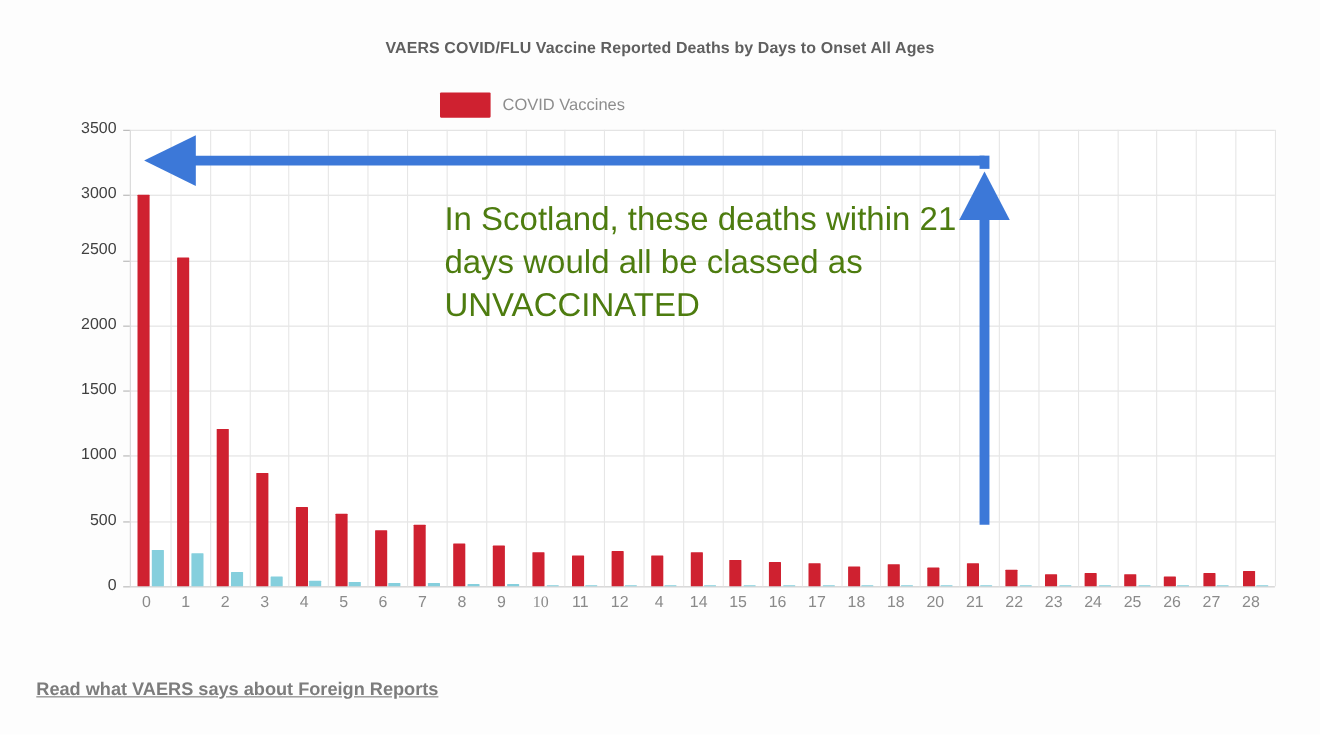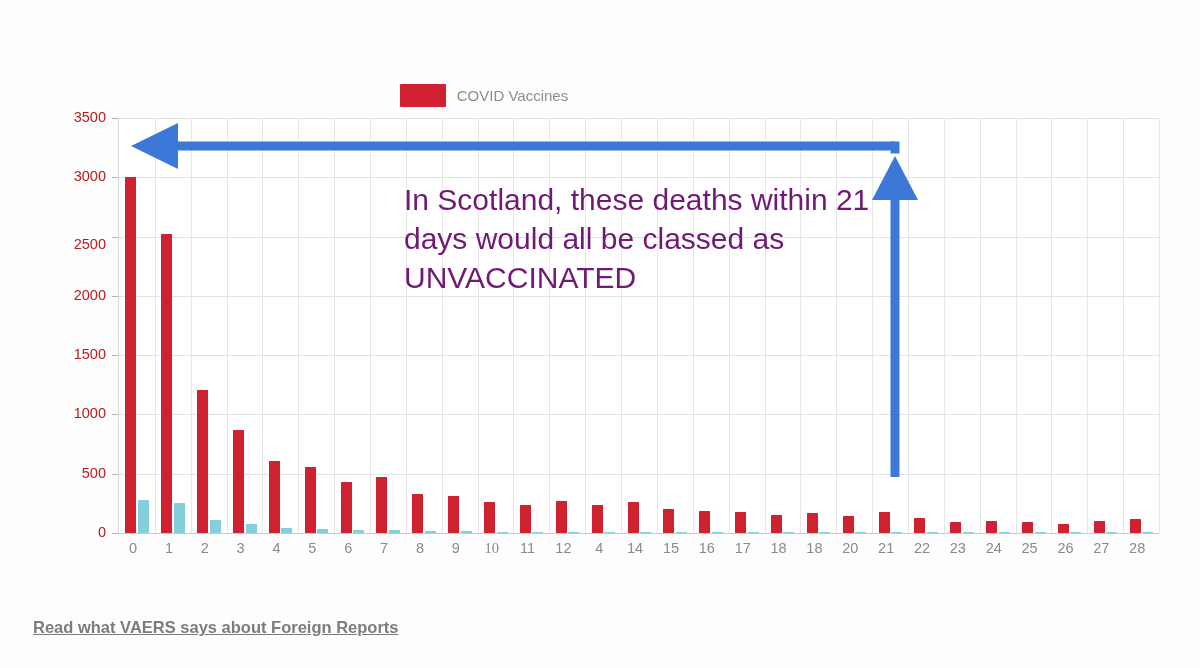--- a/index.html
+++ b/index.html
@@ -88,21 +88,21 @@
     height: 415px;
     width: 0;
     border-left: 1px solid #e6e6e6;
   }
 
   
   .ytick {
     position: absolute;
     right: 1090px;           
     font-size: 14.5px;
-    color: #b91c1c;
+    color: #404040;
     text-align: right;
     width: 70px;
     filter: blur(0.2px);
   }
   .ytickmark {
     position: absolute;
     width: 6px;
     height: 0;
     border-top: 1px solid #b5b5b5;
   }
@@ -135,21 +135,21 @@
   .bar-flu   { background: #85cfdd; }
 
   
   #annotation-text {
     position: absolute;
     left: 404px;
     top: 180px;
     width: 470px;
     font-size: 30px;
     line-height: 39px;
-    color: #701a75;
+    color: #4d7c0f;
     font-family: "Liberation Sans", sans-serif;
   }
   #arrow-svg {
     position: absolute;
     left: 0; top: 0;
     width: 1200px;
     height: 668px;
     pointer-events: none;
   }
 
@@ -171,20 +171,21 @@
     top: 641px;
     width: 1200px;
     height: 16px;
   }
 </style>
 </head>
 <body>
 
 <div id="canvas">
 
+  <div id="chart-title">VAERS COVID/FLU Vaccine Reported Deaths by Days to Onset All Ages</div>
 
   <div id="legend">
     <div class="legend-entry">
       <span class="legend-swatch" id="sw0" style="background: rgb(207, 33, 48);"></span>
       <span class="legend-label">COVID Vaccines</span>
     </div>
   </div>
 
   <div id="plot-area">
     <div id="gridlines-h">
@@ -293,21 +294,21 @@
       <div class="ytick" style="left: 36px; top: 524px; width: 70px;">0</div>
       <div class="ytickmark" style="left: 112px; top: 533px;"></div>
       <div class="ytick" style="left: 36px; top: 464.714px; width: 70px;">500</div>
       <div class="ytickmark" style="left: 112px; top: 473.714px;"></div>
       <div class="ytick" style="left: 36px; top: 405.429px; width: 70px;">1000</div>
       <div class="ytickmark" style="left: 112px; top: 414.429px;"></div>
       <div class="ytick" style="left: 36px; top: 346.143px; width: 70px;">1500</div>
       <div class="ytickmark" style="left: 112px; top: 355.143px;"></div>
       <div class="ytick" style="left: 36px; top: 286.857px; width: 70px;">2000</div>
       <div class="ytickmark" style="left: 112px; top: 295.857px;"></div>
-      <div class="ytick" style="left: 36px; top: 236px; width: 70px;">2500</div>
+      <div class="ytick" style="left: 36px; top: 219px; width: 70px;">2500</div>
       <div class="ytickmark" style="left: 112px; top: 236.571px;"></div>
       <div class="ytick" style="left: 36px; top: 168.286px; width: 70px;">3000</div>
       <div class="ytickmark" style="left: 112px; top: 177.286px;"></div>
       <div class="ytick" style="left: 36px; top: 109px; width: 70px;">3500</div>
       <div class="ytickmark" style="left: 112px; top: 118px;"></div>
     </div>
   <div id="xticks">
       <div class="xtick" style="left: 133.062px;">0</div>
       <div class="xtick" style="left: 168.924px;">1</div>
       <div class="xtick" style="left: 204.786px;">2</div>

